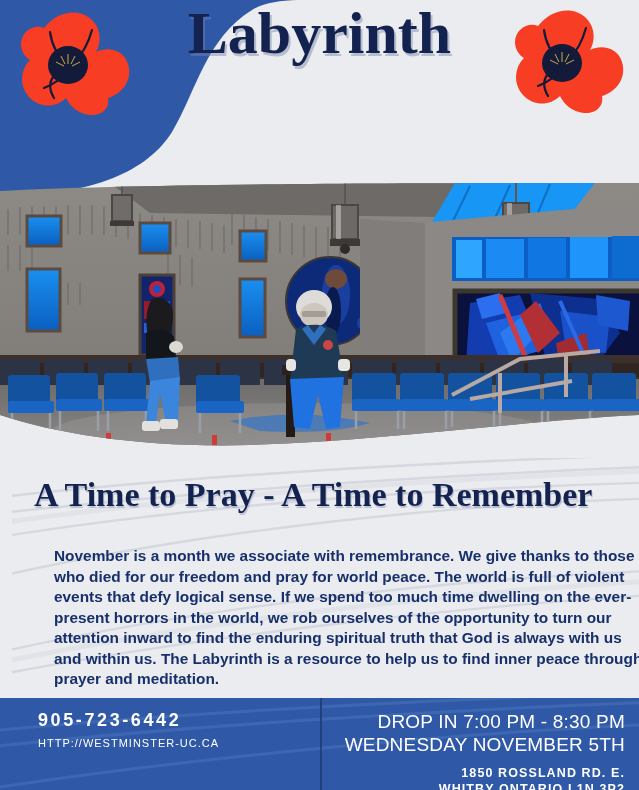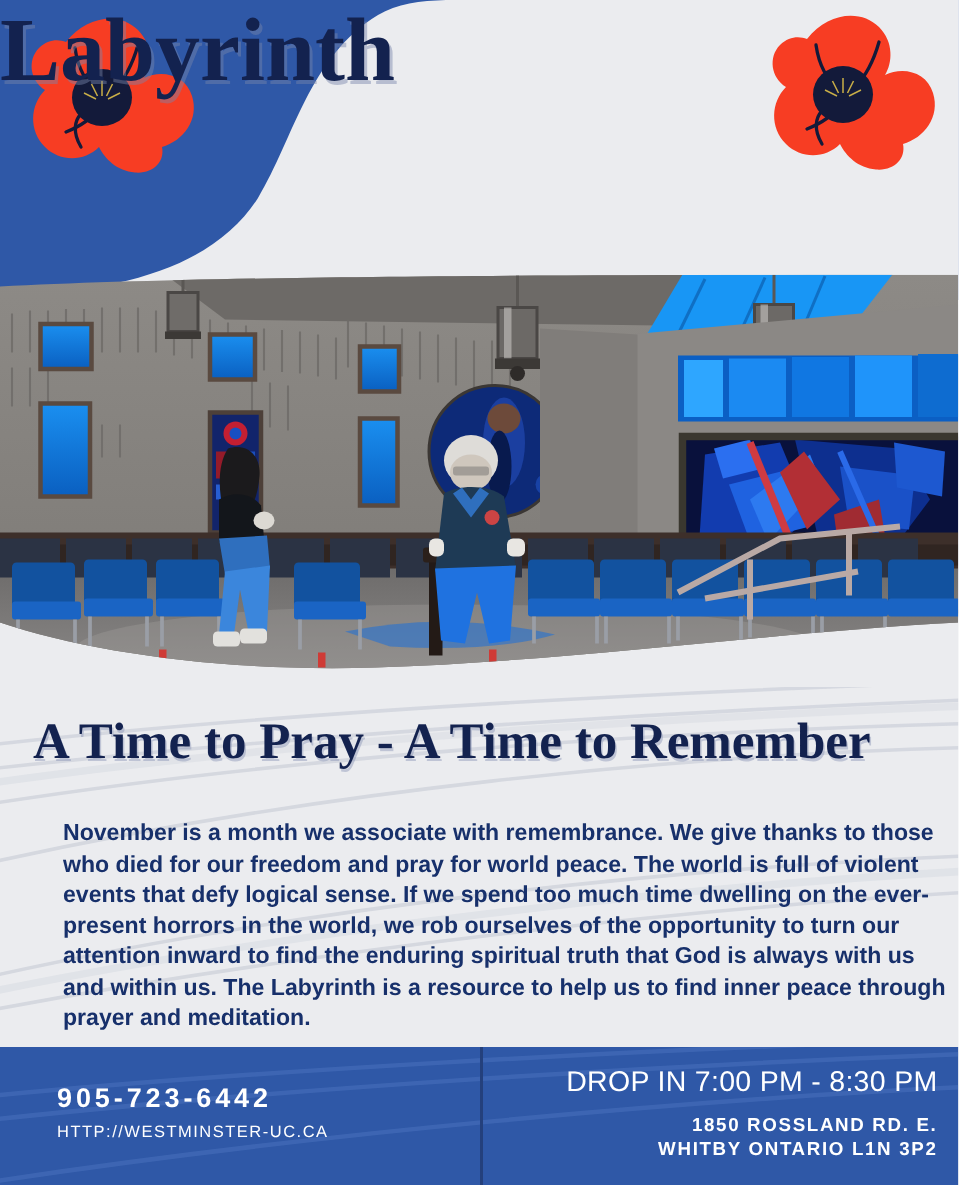--- a/index.html
+++ b/index.html
@@ -16,21 +16,21 @@
   .header{
     position:absolute;left:0;top:0;width:639px;height:200px;
     background:#2f58a7;
     overflow:hidden;
   }
   .header-white{
     position:absolute;left:0;top:0;width:639px;height:200px;
   }
   .header-title-wrap{
     position:absolute;left:0;top:0;width:639px;height:190px;
-    display:flex;flex-direction:column;align-items:flex-start;justify-content:flex-start;
+    display:flex;flex-direction:column;align-items:center;justify-content:flex-start;
     padding-top:2px;box-sizing:border-box;
     pointer-events:none;
   }
   .title{
     font-family:"Liberation Serif",serif;
     font-weight:bold;
     font-size:60px;
     line-height:1.05;
     color:#13224f;
     letter-spacing:0px;
@@ -53,21 +53,21 @@
 
   
   .photo{
     position:absolute;left:0;top:183px;width:639px;height:275px;
     overflow:hidden;
   }
   .photo-inner{position:absolute;left:0;top:0;width:639px;height:275px;}
 
   
   .content{
-    position:absolute;left:0;top:458px;width:555px;height:240px;
+    position:absolute;left:12px;top:458px;width:555px;height:240px;
     background:#ebecef;
   }
   .swoosh{position:absolute;left:0;top:0;width:639px;height:240px;}
   .heading{
     position:absolute;left:22px;top:18px;width:600px;
     font-family:"Liberation Serif",serif;
     font-weight:bold;
     font-size:34px;
     color:#13224f;
     text-shadow:1px 2px 0 rgba(125,138,175,.40);
@@ -89,21 +89,21 @@
     background:#2f58a7;
     overflow:hidden;
   }
   .footer-streaks{position:absolute;left:0;top:0;width:639px;height:92px;}
   .divider{
     position:absolute;left:320px;top:0px;width:2px;height:92px;
     background:#24407c;
   }
   .f-left{
     position:absolute;left:0;top:0;width:320px;height:92px;
-    padding:24px 0 0 38px;box-sizing:border-box;
+    padding:12px 0 0 38px;box-sizing:border-box;
   }
   .f-right{
     position:absolute;left:322px;top:0;width:317px;height:92px;
     padding:12px 14px 0 0;box-sizing:border-box;text-align:right;
   }
   .phone{
     font-family:"Liberation Sans",sans-serif;font-weight:bold;
     font-size:18px;letter-spacing:2.6px;color:#fff;margin:0 0 6px 0;
   }
   .url{
@@ -480,18 +480,19 @@
 
     <div class="divider"></div>
 
     <div class="f-left">
       <div class="phone">905-723-6442</div>
       <div class="url">HTTP://WESTMINSTER-UC.CA</div>
     </div>
 
     <div class="f-right">
       <div class="dropline">DROP IN 7:00 PM - 8:30 PM</div>
+      <div class="dropline">WEDNESDAY NOVEMBER 5TH</div>
       <div class="addr">1850 ROSSLAND RD. E.</div>
       <div class="addr" style="margin-top:0">WHITBY ONTARIO L1N 3P2</div>
     </div>
   </div>
 
 </div>
 
 </body></html>

